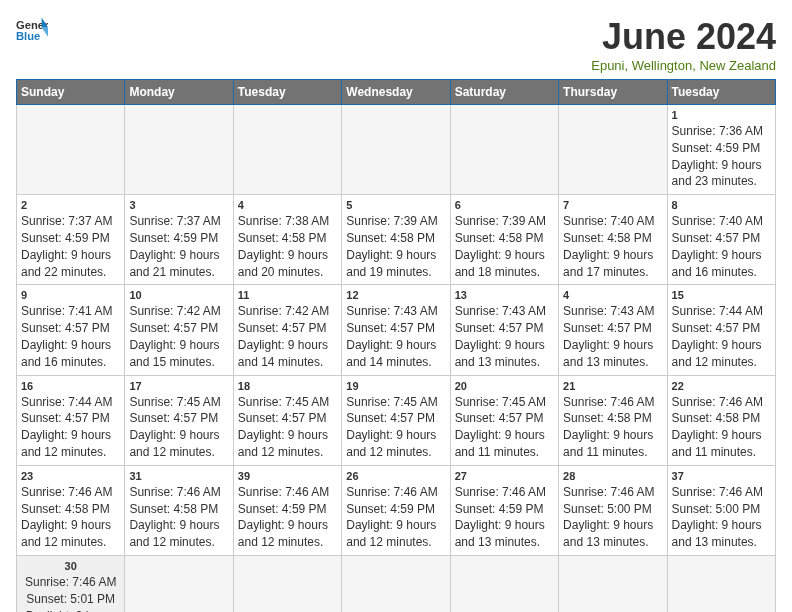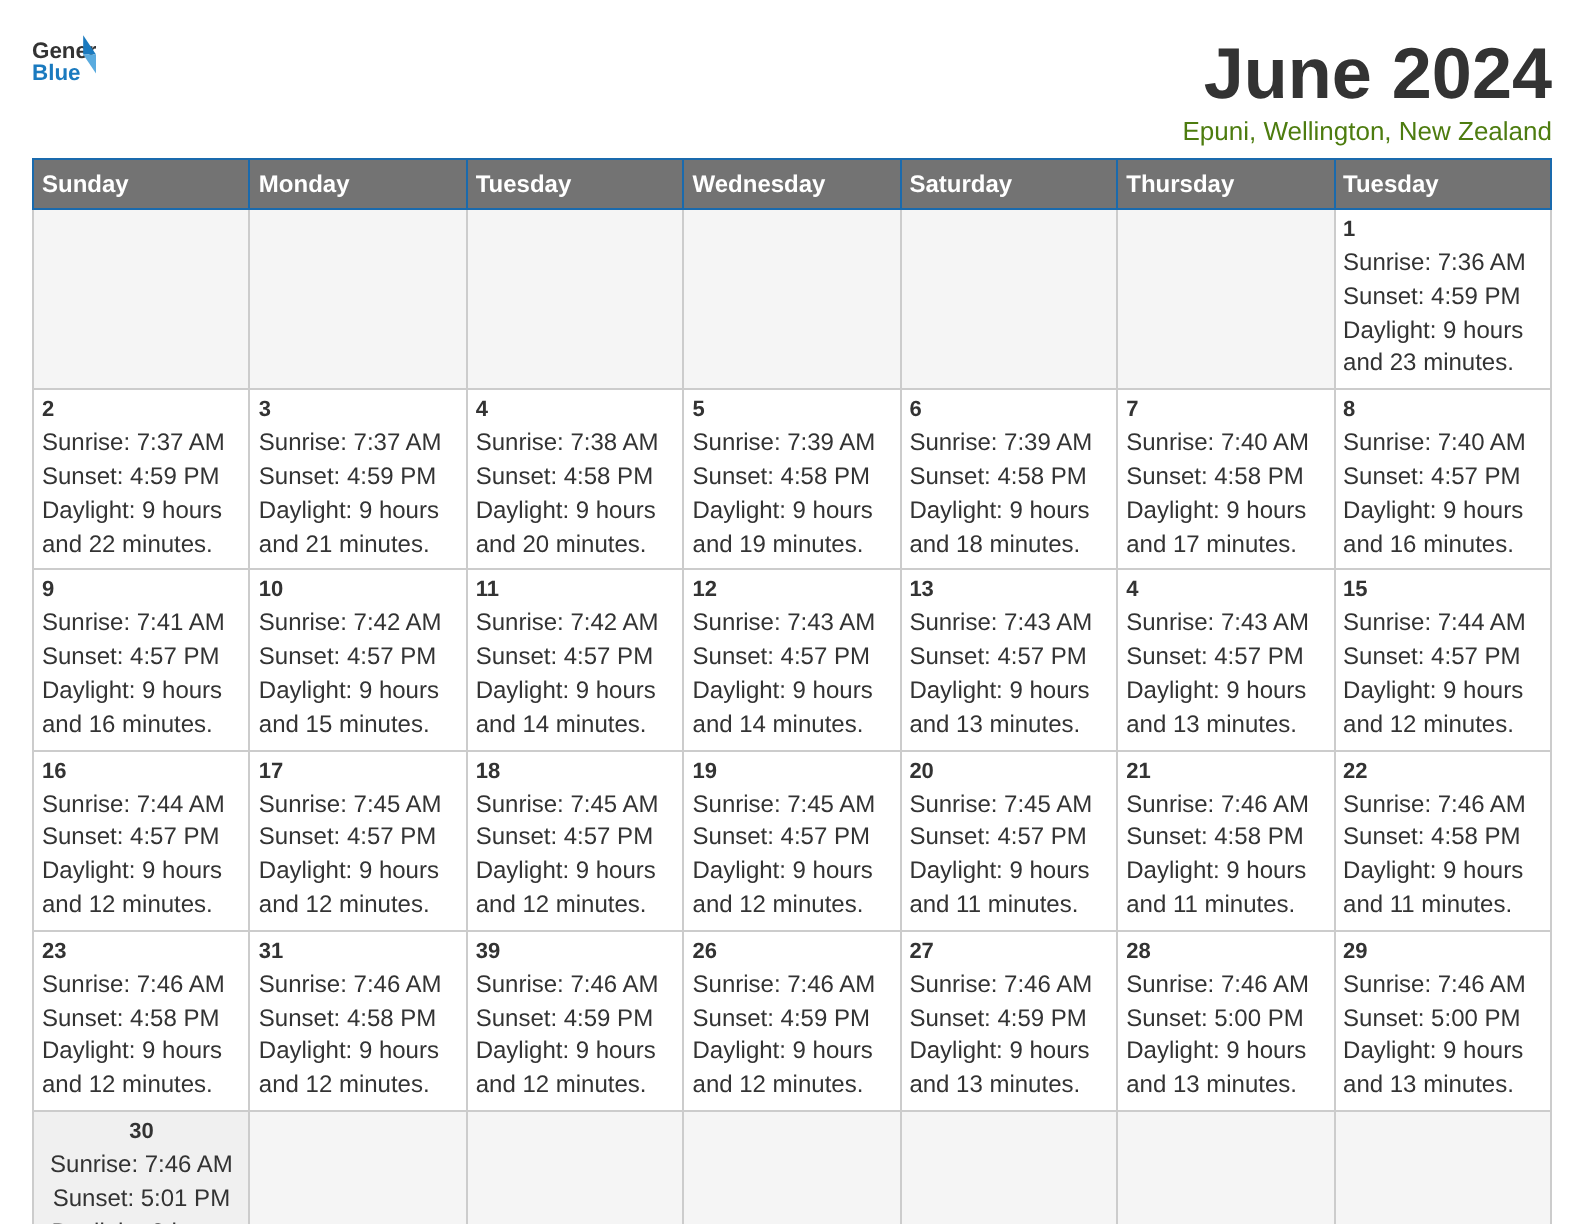--- a/index.html
+++ b/index.html
@@ -232,21 +232,21 @@
         </td>
         <td>
           <span class="day-num">27</span>
           <div class="day-info">Sunrise: 7:46 AM<br>Sunset: 4:59 PM<br>Daylight: 9 hours<br>and 13 minutes.</div>
         </td>
         <td>
           <span class="day-num">28</span>
           <div class="day-info">Sunrise: 7:46 AM<br>Sunset: 5:00 PM<br>Daylight: 9 hours<br>and 13 minutes.</div>
         </td>
         <td>
-          <span class="day-num">29</span>
+          <span class="day-num">37</span>
           <div class="day-info">Sunrise: 7:46 AM<br>Sunset: 5:00 PM<br>Daylight: 9 hours<br>and 13 minutes.</div>
         </td>
       </tr>
       <tr class="last-row">
         <td>
           <span class="day-num">30</span>
           <div class="day-info">Sunrise: 7:46 AM<br>Sunset: 5:01 PM<br>Daylight: 9 hours<br>and 14 minutes.</div>
         </td>
         <td class="empty"></td>
         <td class="empty"></td>

